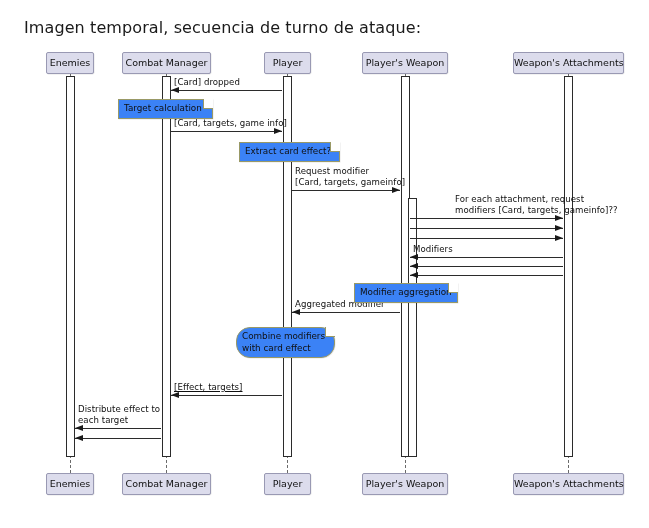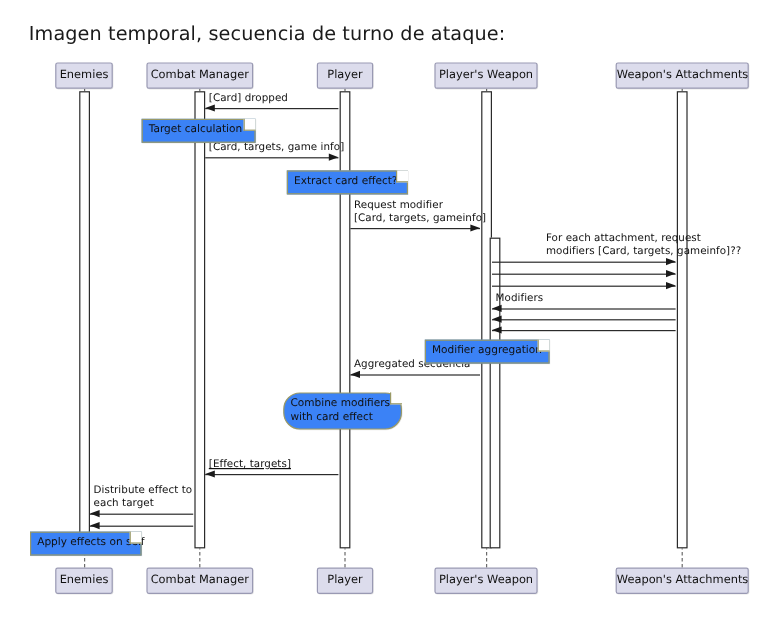--- a/index.html
+++ b/index.html
@@ -152,29 +152,28 @@
     <div class="arrowhead right" style="left: 555px; top: 235px;"></div>
     <div class="msgline" style="left: 410px; top: 257px; width: 153px;"></div>
     <div class="arrowhead left" style="left: 410px; top: 254px;"></div>
     <div class="msglabel" style="left: 413px; top: 244px;">Modifiers</div>
     <div class="msgline" style="left: 410px; top: 266px; width: 153px;"></div>
     <div class="arrowhead left" style="left: 410px; top: 263px;"></div>
     <div class="msgline" style="left: 410px; top: 275px; width: 153px;"></div>
     <div class="arrowhead left" style="left: 410px; top: 272px;"></div>
     <div class="msgline" style="left: 292px; top: 312px; width: 108px;"></div>
     <div class="arrowhead left" style="left: 292px; top: 309px;"></div>
-    <div class="msglabel" style="left: 295px; top: 299px;">Aggregated secuencia</div>
+    <div class="msglabel" style="left: 295px; top: 299px;">Aggregated modifier</div>
     <div class="msgline" style="left: 171px; top: 395px; width: 111px;"></div>
     <div class="arrowhead left" style="left: 171px; top: 392px;"></div>
     <div class="msglabel" style="left: 174px; top: 382px; text-decoration: underline;">[Effect, targets]</div>
     <div class="msgline" style="left: 75px; top: 428px; width: 86px;"></div>
     <div class="arrowhead left" style="left: 75px; top: 425px;"></div>
     <div class="msglabel" style="left: 78px; top: 404px;">Distribute effect to
 each target</div>
     <div class="msgline" style="left: 75px; top: 438px; width: 86px;"></div>
     <div class="arrowhead left" style="left: 75px; top: 435px;"></div>
     <div class="note" style="left: 118px; top: 99px; width: 95px;">Target calculation<div class="fold"></div></div>
     <div class="note" style="left: 239px; top: 142px; width: 101px;">Extract card effect?<div class="fold"></div></div>
     <div class="note" style="left: 354px; top: 283px; width: 104px;">Modifier aggregation<div class="fold"></div></div>
     <div class="note" style="left: 236px; top: 327px; width: 99px; border-radius: 14px;">Combine modifiers
 with card effect<div class="fold"></div></div>
-    <div class="note" style="left: 25px; top: 443px; width: 93px;">Apply effects on self<div class="fold"></div></div>
   </div>
 
 </body></html>

